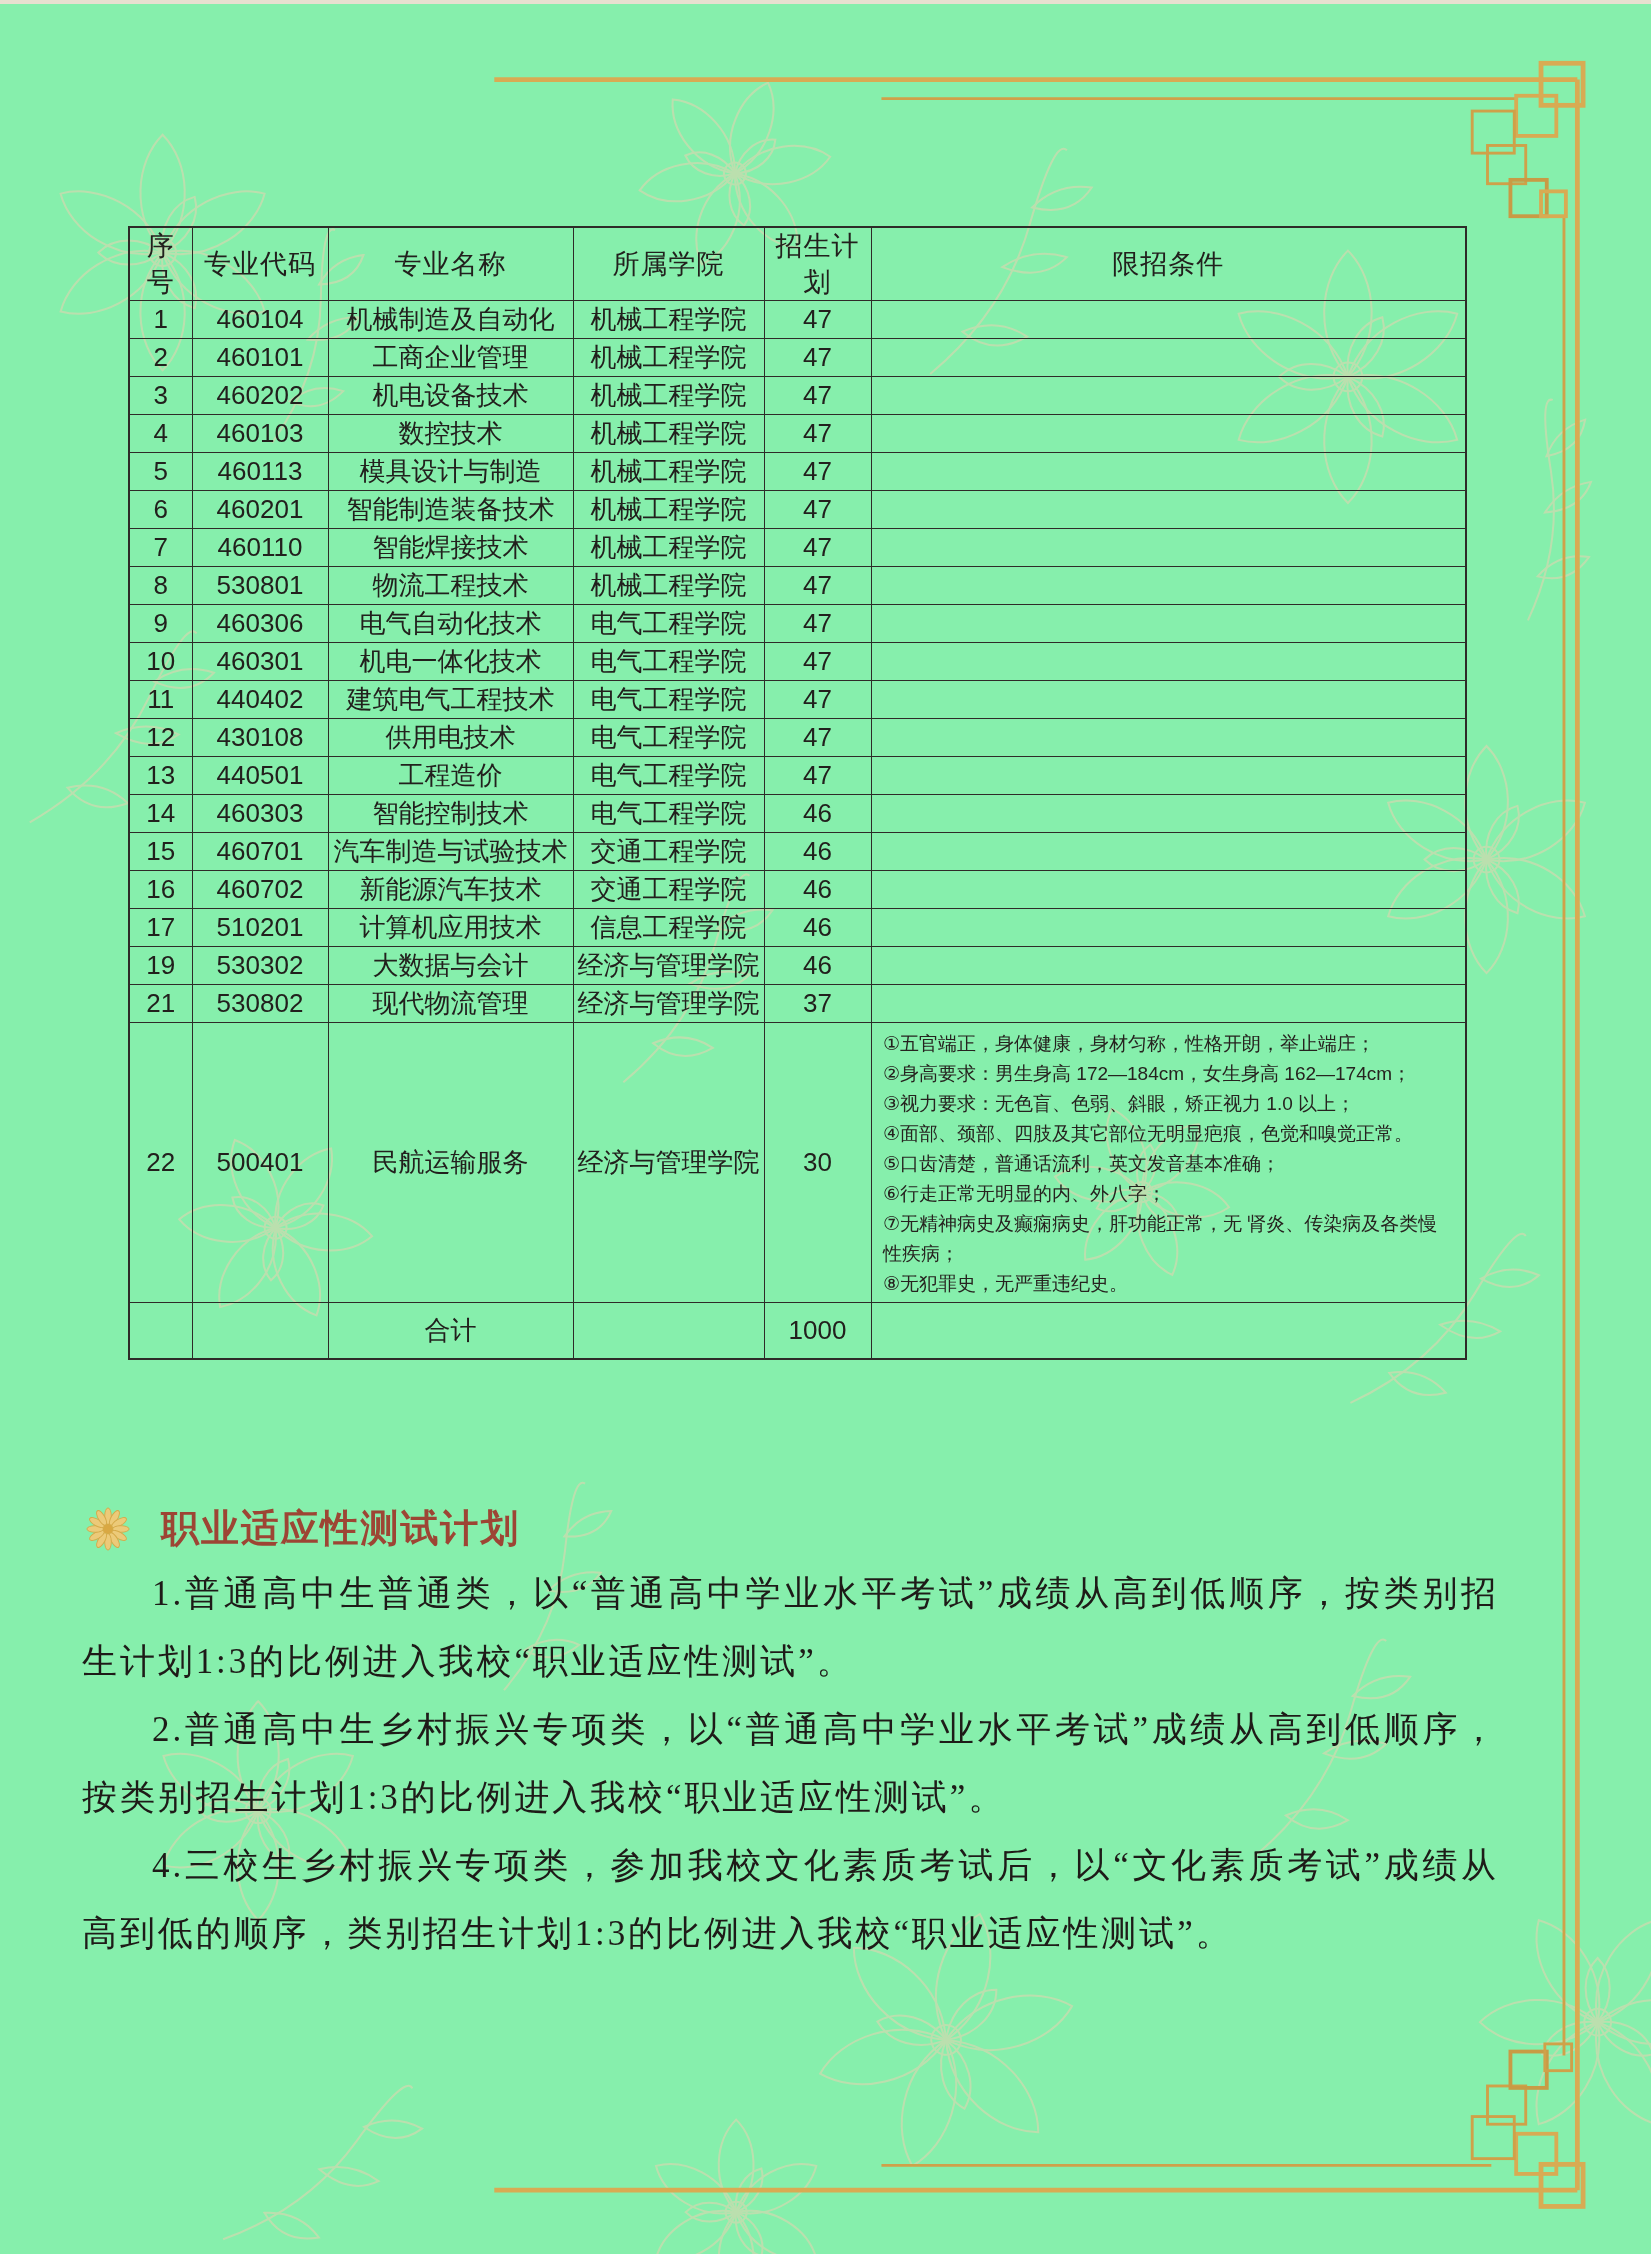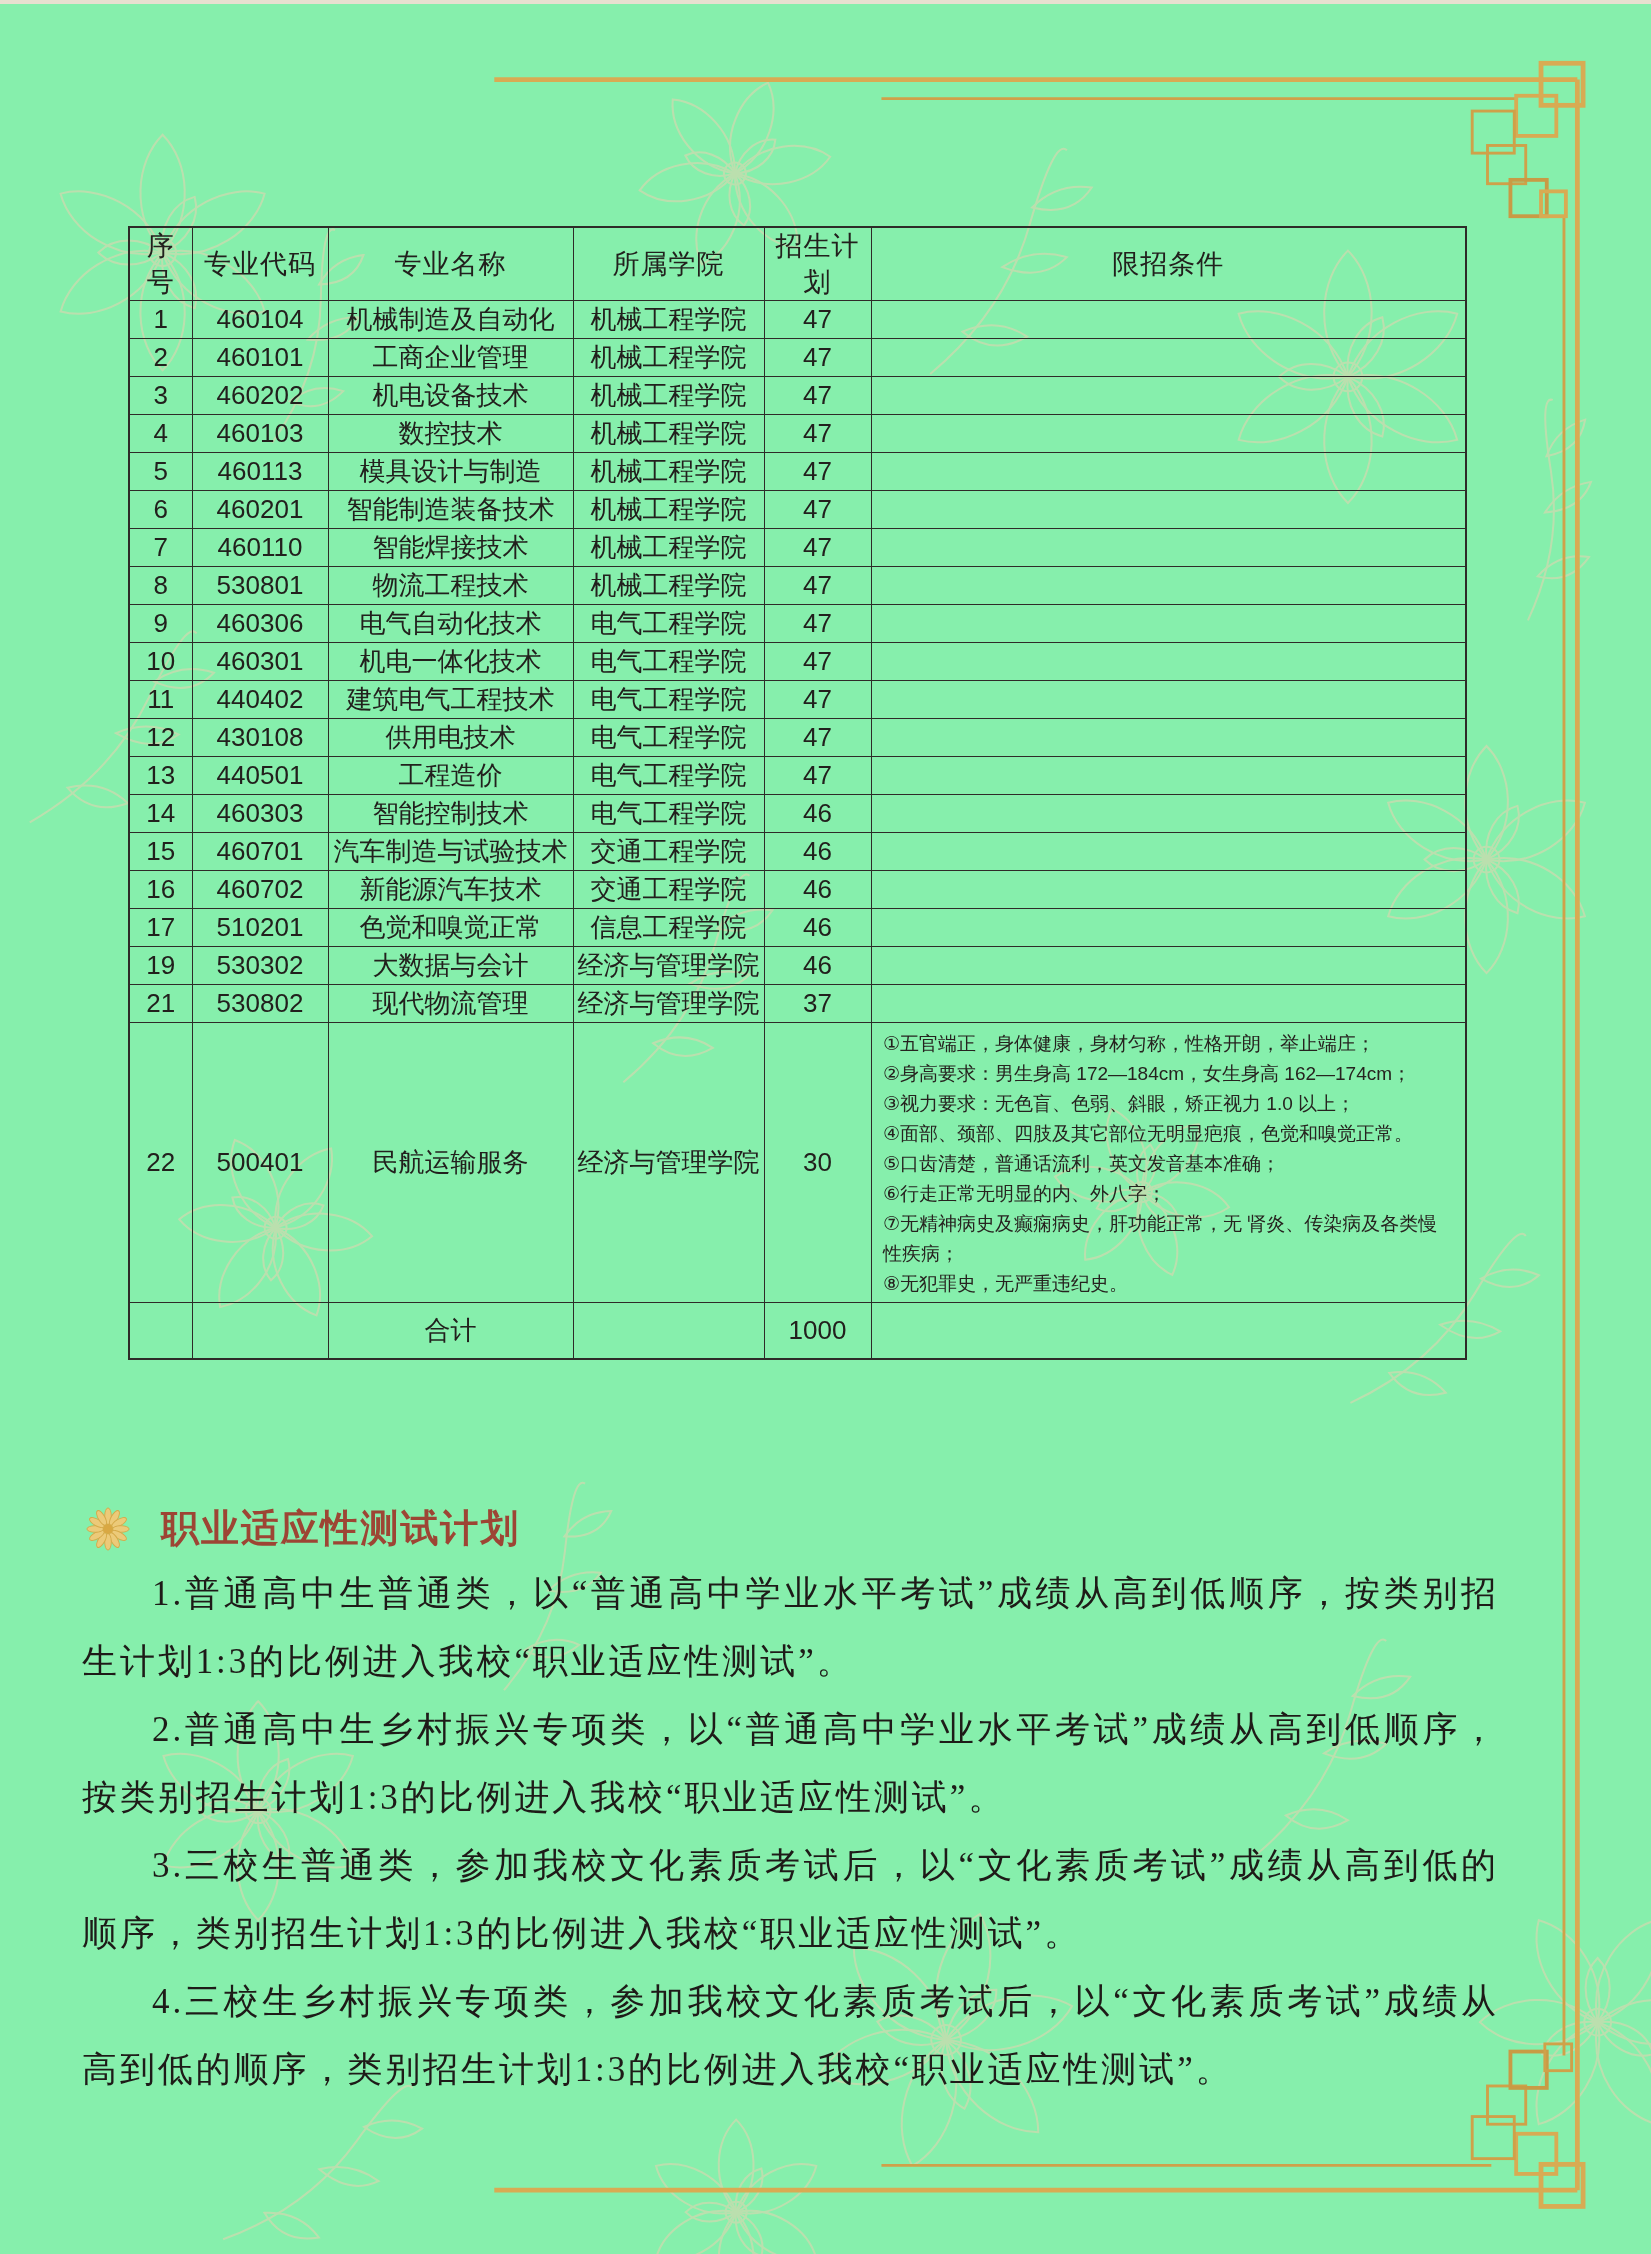--- a/index.html
+++ b/index.html
@@ -280,21 +280,21 @@
     <td>16</td>
     <td>460702</td>
     <td>新能源汽车技术</td>
     <td>交通工程学院</td>
     <td>46</td>
     <td class="cond-cell"></td>
   </tr>
           <tr>
     <td>17</td>
     <td>510201</td>
-    <td>色觉和嗅觉正常</td>
+    <td>计算机应用技术</td>
     <td>信息工程学院</td>
     <td>46</td>
     <td class="cond-cell"></td>
   </tr>
           <tr>
     <td>19</td>
     <td>530302</td>
     <td>大数据与会计</td>
     <td>经济与管理学院</td>
     <td>46</td>
@@ -356,18 +356,17 @@
         <ellipse cx="24" cy="10" rx="3.6" ry="9" transform="rotate(330 24 24)"></ellipse>
       </g>
       <circle cx="24" cy="24" r="5.5" fill="#d9a843"></circle>
     </svg>
     <h2 class="section-title">职业适应性测试计划</h2>
   </div>
 
   <div class="paragraphs">
       <p>1.普通高中生普通类，以“普通高中学业水平考试”成绩从高到低顺序，按类别招生计划1:3的比例进入我校“职业适应性测试”。</p>
       <p>2.普通高中生乡村振兴专项类，以“普通高中学业水平考试”成绩从高到低顺序，按类别招生计划1:3的比例进入我校“职业适应性测试”。</p>
-      <p>3.三校生普通类，参加我校文化素质考试后，以“文化素质考试”成绩从高到低的顺序，类别招生计划1:3的比例进入我校“职业适应性测试”。</p>
       <p>4.三校生乡村振兴专项类，参加我校文化素质考试后，以“文化素质考试”成绩从高到低的顺序，类别招生计划1:3的比例进入我校“职业适应性测试”。</p>
     </div>
 
 </div>
 
 
 </body></html>

